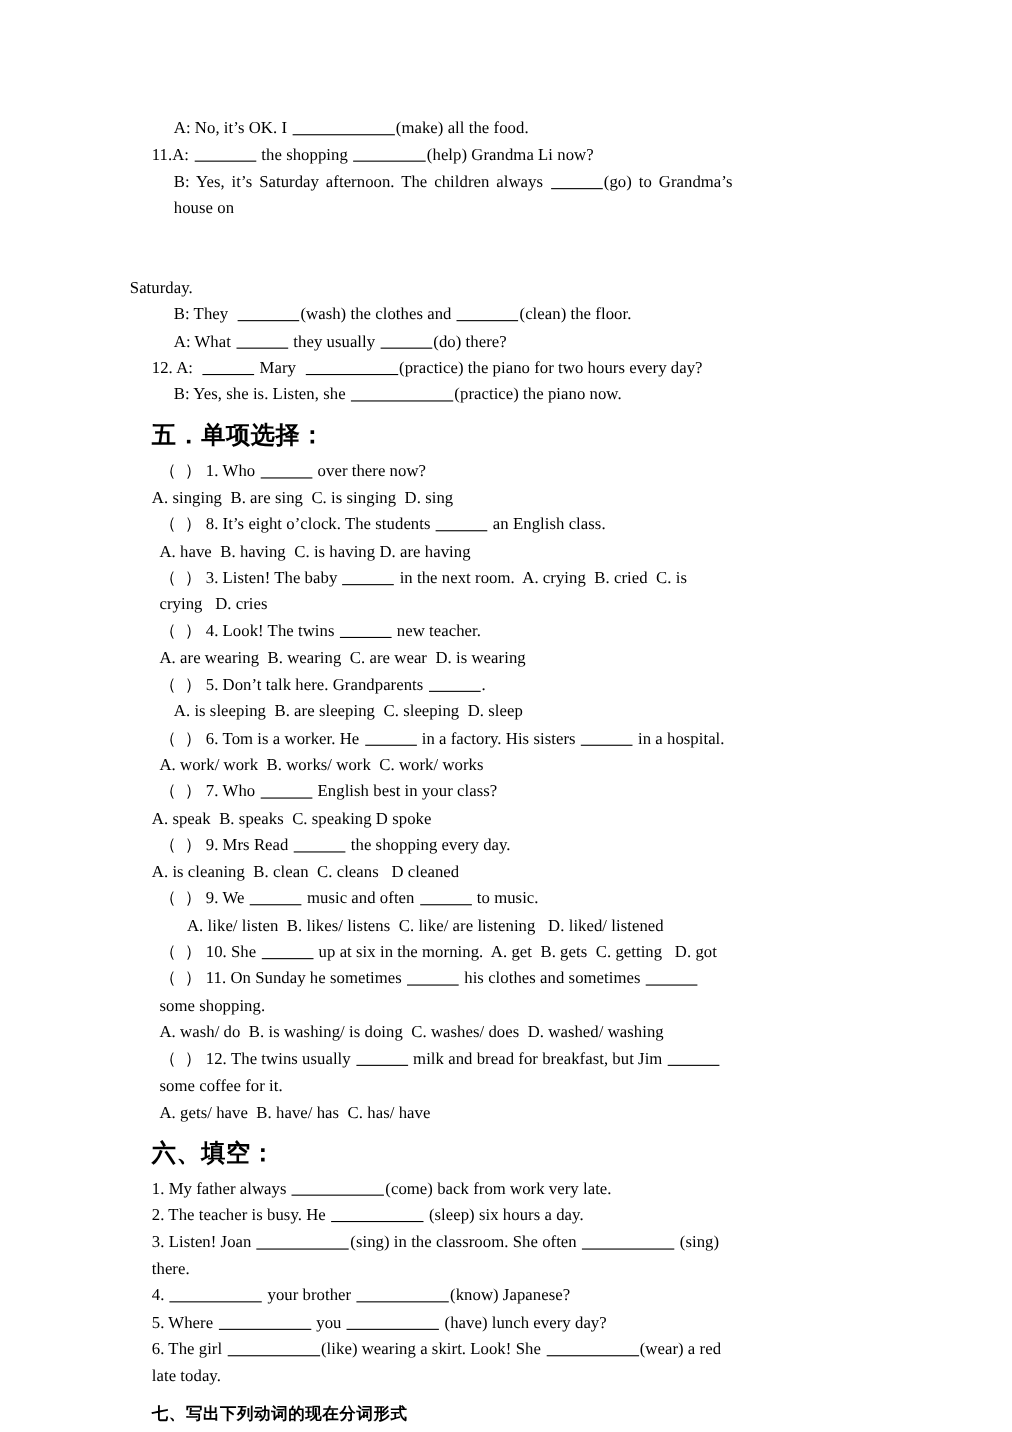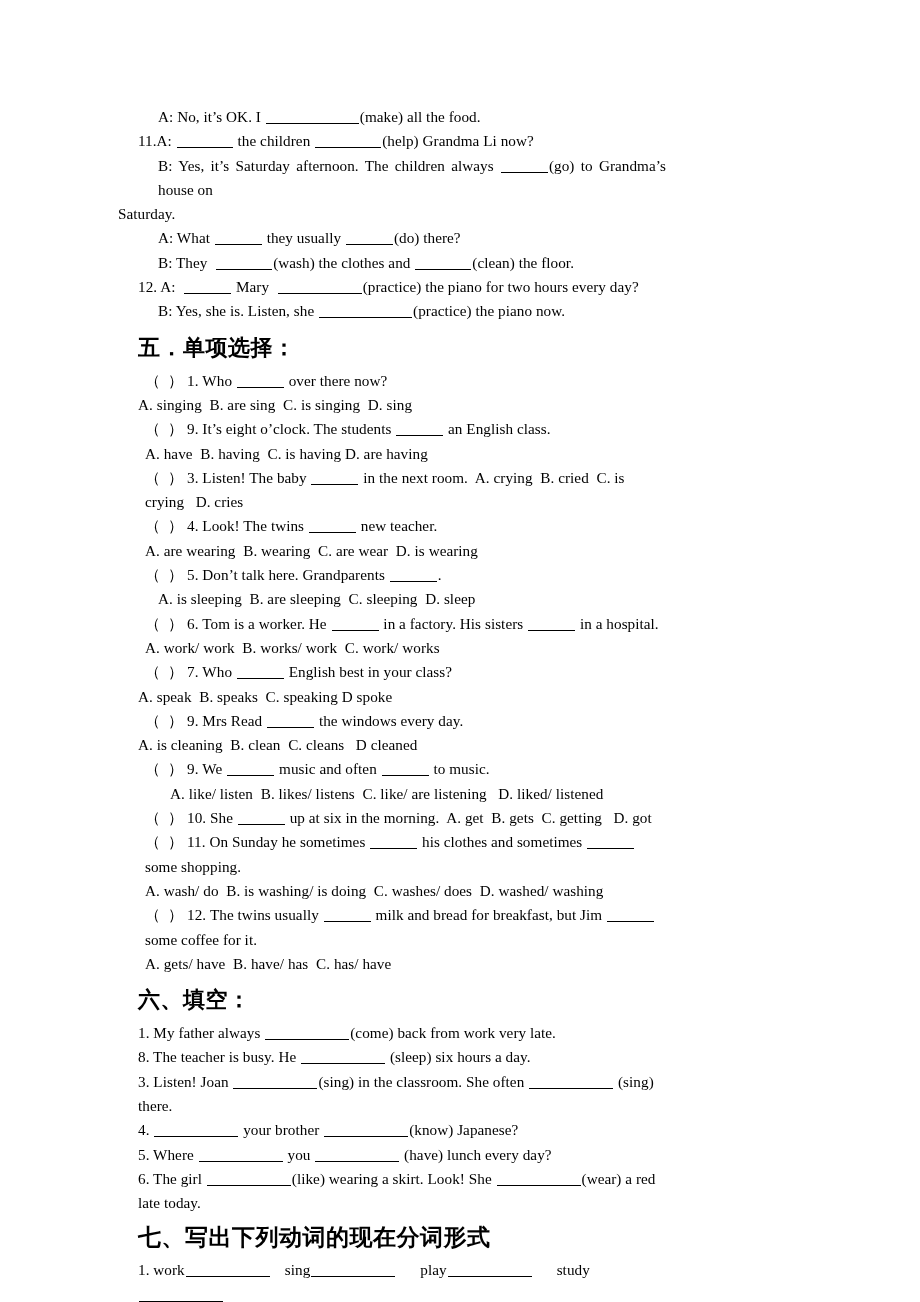--- a/index.html
+++ b/index.html
@@ -41,21 +41,21 @@
 
   
   .sec-head {
     font-family: Liberation Serif, serif;
     font-weight: bold;
     font-size: 22px;
     line-height: 30px;
     letter-spacing: 0.5px;
     margin: 9px 0 6px 0;
   }
-  .sec-head.h7 { font-size: 23px; margin-top: 8px; margin-bottom: 5px; }
+  .sec-head.h7 { font-size: 15px; margin-top: 8px; margin-bottom: 5px; }
 
   
   .blk {
     display: inline-block;
     border-bottom: 1px solid #000;
     vertical-align: -2px;
     height: 13px;
     margin: 0 1px;
   }
   .w5  { width: 47px; }
@@ -70,79 +70,79 @@
 </style>
 </head>
 <body>
 
 <div class="page">
 
   <div>
 
     <div class="line ind-md"><span>A: No, it’s OK. I </span><span class="blk w10"></span><span>(make) all the food.</span></div>
 
-    <div class="line ind-0"><span>11.A: </span><span class="blk w6"></span><span> the children </span><span class="blk w7"></span><span>(help) Grandma Li now?</span></div>
+    <div class="line ind-0"><span>11.A: </span><span class="blk w6"></span><span> the shopping </span><span class="blk w7"></span><span>(help) Grandma Li now?</span></div>
 
     <div class="line justify" style="padding-left:20px; text-indent:0;"><span>B: Yes, it’s Saturday afternoon. The children always </span><span class="blk w5"></span><span>(go) to Grandma’s house on</span></div>
-    <div class="line ind-0" style="margin-left:-20px;">Saturday.</div>
+    <div class="line ind-0" style="margin-left:-20px;margin-top:48px;">Saturday.</div>
+
+    <div class="line ind-md"><span>B: They  </span><span class="blk w6"></span><span>(wash) the clothes and </span><span class="blk w6"></span><span>(clean) the floor.</span></div>
 
     <div class="line ind-md"><span>A: What </span><span class="blk w5"></span><span> they usually </span><span class="blk w5"></span><span>(do) there?</span></div>
-
-    <div class="line ind-md"><span>B: They  </span><span class="blk w6"></span><span>(wash) the clothes and </span><span class="blk w6"></span><span>(clean) the floor.</span></div>
 
     <div class="line ind-0"><span>12. A:  </span><span class="blk w5"></span><span> Mary  </span><span class="blk w9"></span><span>(practice) the piano for two hours every day?</span></div>
 
     <div class="line ind-md"><span>B: Yes, she is. Listen, she </span><span class="blk w10"></span><span>(practice) the piano now.</span></div>
   </div>
 
   <div class="sec-head">五．单项选择：</div>
 
   <div>
 
     <div class="line ind-sm"><span>（  ） 1. Who </span><span class="blk w5"></span><span> over there now?</span></div>
     <div class="line ind-0">A. singing  B. are sing  C. is singing  D. sing</div>
 
-    <div class="line ind-sm"><span>（  ） 9. It’s eight o’clock. The students </span><span class="blk w5"></span><span> an English class.</span></div>
+    <div class="line ind-sm"><span>（  ） 8. It’s eight o’clock. The students </span><span class="blk w5"></span><span> an English class.</span></div>
     <div class="line ind-sm">A. have  B. having  C. is having D. are having</div>
 
     <div class="line ind-sm"><span>（  ） 3. Listen! The baby </span><span class="blk w5"></span><span> in the next room.  A. crying  B. cried  C. is crying   D. cries</span></div>
 
     <div class="line ind-sm"><span>（  ） 4. Look! The twins </span><span class="blk w5"></span><span> new teacher.</span></div>
     <div class="line ind-sm">A. are wearing  B. wearing  C. are wear  D. is wearing</div>
 
     <div class="line ind-sm"><span>（  ） 5. Don’t talk here. Grandparents </span><span class="blk w5"></span><span>.</span></div>
     <div class="line ind-md">A. is sleeping  B. are sleeping  C. sleeping  D. sleep</div>
 
     <div class="line ind-sm"><span>（  ） 6. Tom is a worker. He </span><span class="blk w5"></span><span> in a factory. His sisters </span><span class="blk w5"></span><span> in a hospital.</span></div>
     <div class="line ind-sm">A. work/ work  B. works/ work  C. work/ works</div>
 
     <div class="line ind-sm"><span>（  ） 7. Who </span><span class="blk w5"></span><span> English best in your class?</span></div>
     <div class="line ind-0">A. speak  B. speaks  C. speaking D spoke</div>
 
-    <div class="line ind-sm"><span>（  ） 9. Mrs Read </span><span class="blk w5"></span><span> the windows every day.</span></div>
+    <div class="line ind-sm"><span>（  ） 9. Mrs Read </span><span class="blk w5"></span><span> the shopping every day.</span></div>
     <div class="line ind-0">A. is cleaning  B. clean  C. cleans   D cleaned</div>
 
     <div class="line ind-sm"><span>（  ） 9. We </span><span class="blk w5"></span><span> music and often </span><span class="blk w5"></span><span> to music.</span></div>
     <div class="line ind-lg">A. like/ listen  B. likes/ listens  C. like/ are listening   D. liked/ listened</div>
 
     <div class="line ind-sm"><span>（  ） 10. She </span><span class="blk w5"></span><span> up at six in the morning.  A. get  B. gets  C. getting   D. got</span></div>
 
     <div class="line ind-sm"><span>（  ） 11. On Sunday he sometimes </span><span class="blk w5"></span><span> his clothes and sometimes </span><span class="blk w5"></span><span> some shopping.</span></div>
     <div class="line ind-sm">A. wash/ do  B. is washing/ is doing  C. washes/ does  D. washed/ washing</div>
 
     <div class="line ind-sm"><span>（  ） 12. The twins usually </span><span class="blk w5"></span><span> milk and bread for breakfast, but Jim </span><span class="blk w5"></span><span> some coffee for it.</span></div>
     <div class="line ind-sm">A. gets/ have  B. have/ has  C. has/ have</div>
   </div>
 
   <div class="sec-head">六、填空：</div>
 
   <div>
     <div class="line ind-0"><span>1. My father always </span><span class="blk thin w9"></span><span>(come) back from work very late.</span></div>
 
-    <div class="line ind-0"><span>8. The teacher is busy. He </span><span class="blk thin w9"></span><span> (sleep) six hours a day.</span></div>
+    <div class="line ind-0"><span>2. The teacher is busy. He </span><span class="blk thin w9"></span><span> (sleep) six hours a day.</span></div>
 
     <div class="line ind-0"><span>3. Listen! Joan </span><span class="blk thin w9"></span><span>(sing) in the classroom. She often </span><span class="blk thin w9"></span><span> (sing) there.</span></div>
 
     <div class="line ind-0"><span>4. </span><span class="blk thin w9"></span><span> your brother </span><span class="blk thin w9"></span><span>(know) Japanese?</span></div>
 
     <div class="line ind-0"><span>5. Where </span><span class="blk thin w9"></span><span> you </span><span class="blk thin w9"></span><span> (have) lunch every day?</span></div>
 
     <div class="line ind-0"><span>6. The girl </span><span class="blk thin w9"></span><span>(like) wearing a skirt. Look! She </span><span class="blk thin w9"></span><span>(wear) a red late today.</span></div>
   </div>
 

